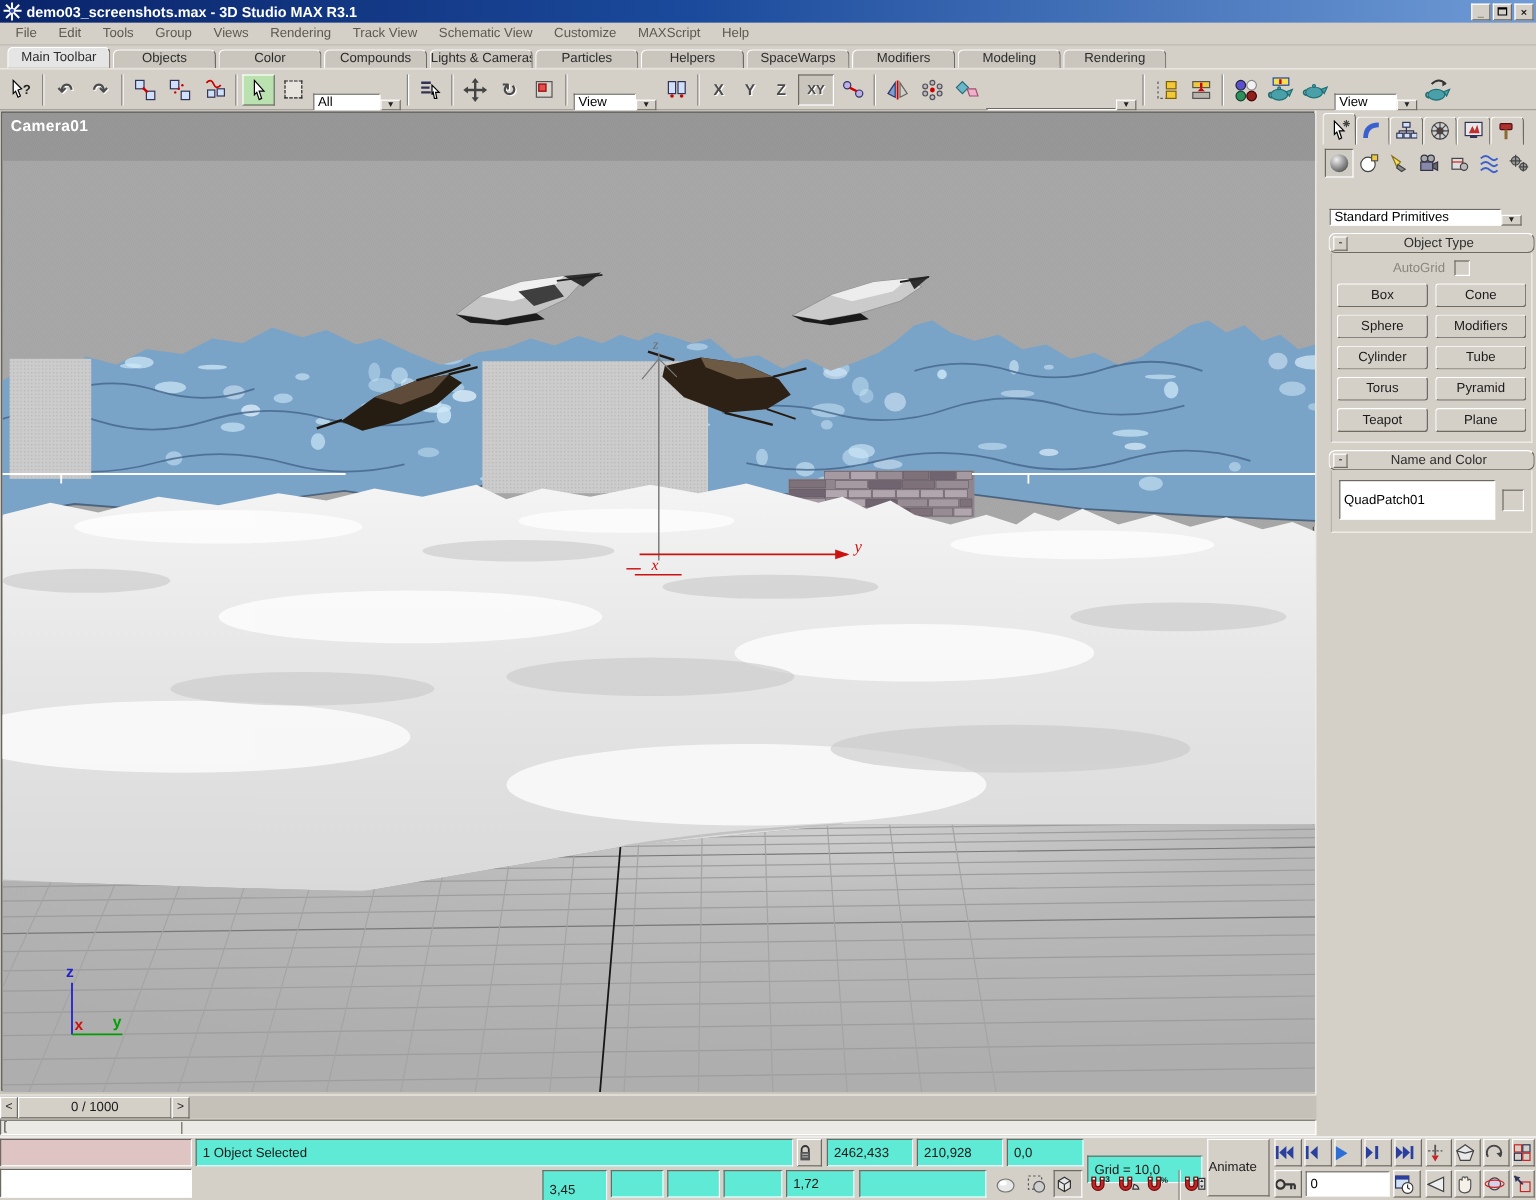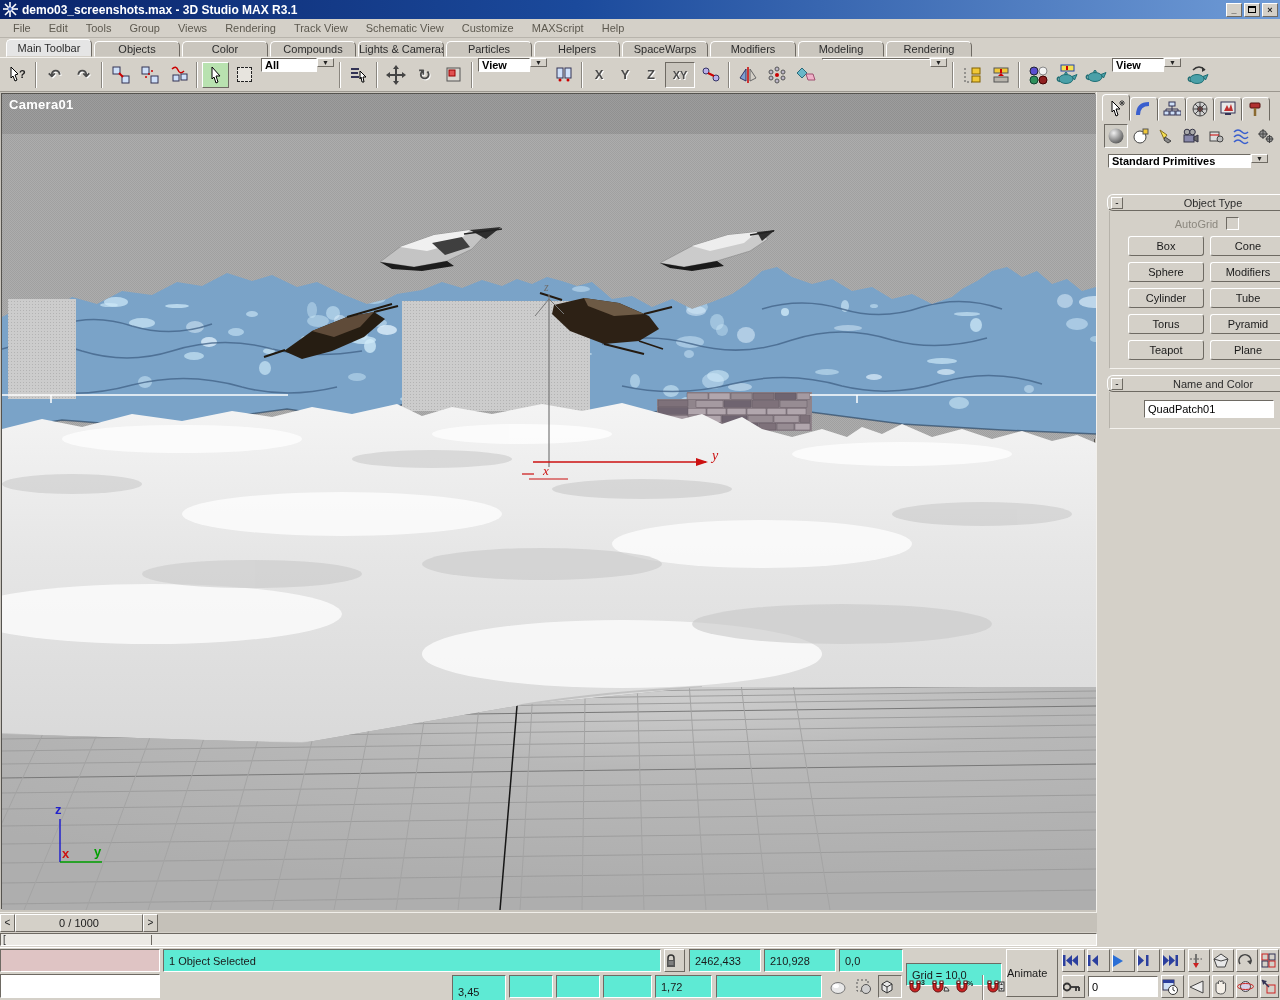--- a/index.html
+++ b/index.html
@@ -41,21 +41,21 @@
   #toolbar { position:absolute; top:58px; left:0; width:1280px; height:34px; background:#d4d0c8;
     display:flex; align-items:center; padding-left:3px; border-bottom:1px solid #9b978f; }
   .tb { width:27px; height:26px; margin:0 1px; }
   .tb svg { display:block; }
   .tbsep { width:0; height:26px; border-left:1px solid #8a867f; border-right:1px solid #ffffff; margin:0 3px; }
   .tb.flat { border-color:transparent; background:transparent; }
   .tb.green { background:#b9e2b0; }
   .axisbtn { font-weight:bold; color:#4b4b4b; font-size:13px; text-shadow:1px 1px 0 #fff; width:24px; }
   .axisbtn.wide { width:30px; }
   .glyph { font-size:15px; color:#4b4b4b; text-shadow:1px 1px 0 #fff; font-weight:bold; }
-  .ddl { height:34px; display:flex; align-items:flex-start; margin:0 2px;font-weight:bold; }
+  .ddl { height:34px; display:flex; align-items:flex-end; margin:0 2px; }
   .ddl .box { background:#fff; border:1px solid; border-color:#6e6a63 #fff #fff #6e6a63;
     display:flex; align-items:center; padding:0 3px; font-size:11px; color:#000; }
   .ddl .arrow { width:17px; font-size:7px; color:#222; }
 
   
   #main { position:absolute; top:92px; left:0; width:1280px; height:820px; display:flex; }
   #viewport-area { width:1097px; height:820px; background:#c9c5bd; padding:1px 1px 2px 1px; }
   #viewport { position:relative; width:1094px; height:816px; border:1px solid #55534f; background:#a8a8a8; }
   #viewport svg { position:absolute; top:0; left:0; }
   #vp-label { position:absolute; top:3px; left:7px; color:#ffffff; font-weight:bold; font-size:13px; letter-spacing:.3px; }
@@ -79,22 +79,22 @@
   .roll-title { flex:1; text-align:center; color:#2c2c2c; }
   .roll-body { border:1px solid; border-color:#b6b2aa #f4f2ee #f4f2ee #b6b2aa; border-top:none;
     margin:0 2px; padding:6px 4px 8px 4px; }
   .autogrid-row { display:flex; align-items:center; justify-content:center; margin-bottom:6px; color:#8b877e; }
   .checkbox { width:13px; height:13px; background:#d4d0c8; border:1px solid;
     border-color:#6e6a63 #fff #fff #6e6a63; margin-left:8px; }
   .objgrid { display:grid; grid-template-columns:76px 76px; gap:6px 6px; justify-content:center; }
   .objbtn { height:20px; border:1px solid; border-color:#fff #6e6a63 #6e6a63 #fff; border-radius:3px;
     background:#d4d0c8; display:flex; align-items:center; justify-content:center; font-size:11px; }
   .namerow { display:flex; align-items:center; gap:6px; padding:2px; }
-  .namerow input { width:130px; height:18px; border:1px solid; border-color:#6e6a63 #fff #fff #6e6a63;
-    font-family:"Liberation Sans",sans-serif; font-size:11px; padding:0 3px;margin-left:28px; }
+  .namerow input { width:130px; height:33px; border:1px solid; border-color:#6e6a63 #fff #fff #6e6a63;
+    font-family:"Liberation Sans",sans-serif; font-size:11px; padding:0 3px; }
   .swatch-outer { width:18px; height:18px; border:1px solid; border-color:#6e6a63 #fff #fff #6e6a63; padding:1px; background:#d4d0c8; }
   .swatch { width:100%; height:100%; }
 
   
   #timeline { position:absolute; top:912px; left:0; width:1097px; height:20px; background:#c5c1b9;
     display:flex; align-items:center; border-top:1px solid #f0eee9; }
   .tl-arrow { width:15px; height:18px; font-size:10px; color:#222; }
   #tl-slider { width:128px; height:18px; text-align:center; line-height:16px; }
   #trackbar { position:absolute; top:933px; left:0; width:1097px; height:13px; background:#eceae5;
     border:1px solid; border-color:#6e6a63 #fff #fff #6e6a63; color:#333; font-size:10px; line-height:11px; padding-left:2px; }

